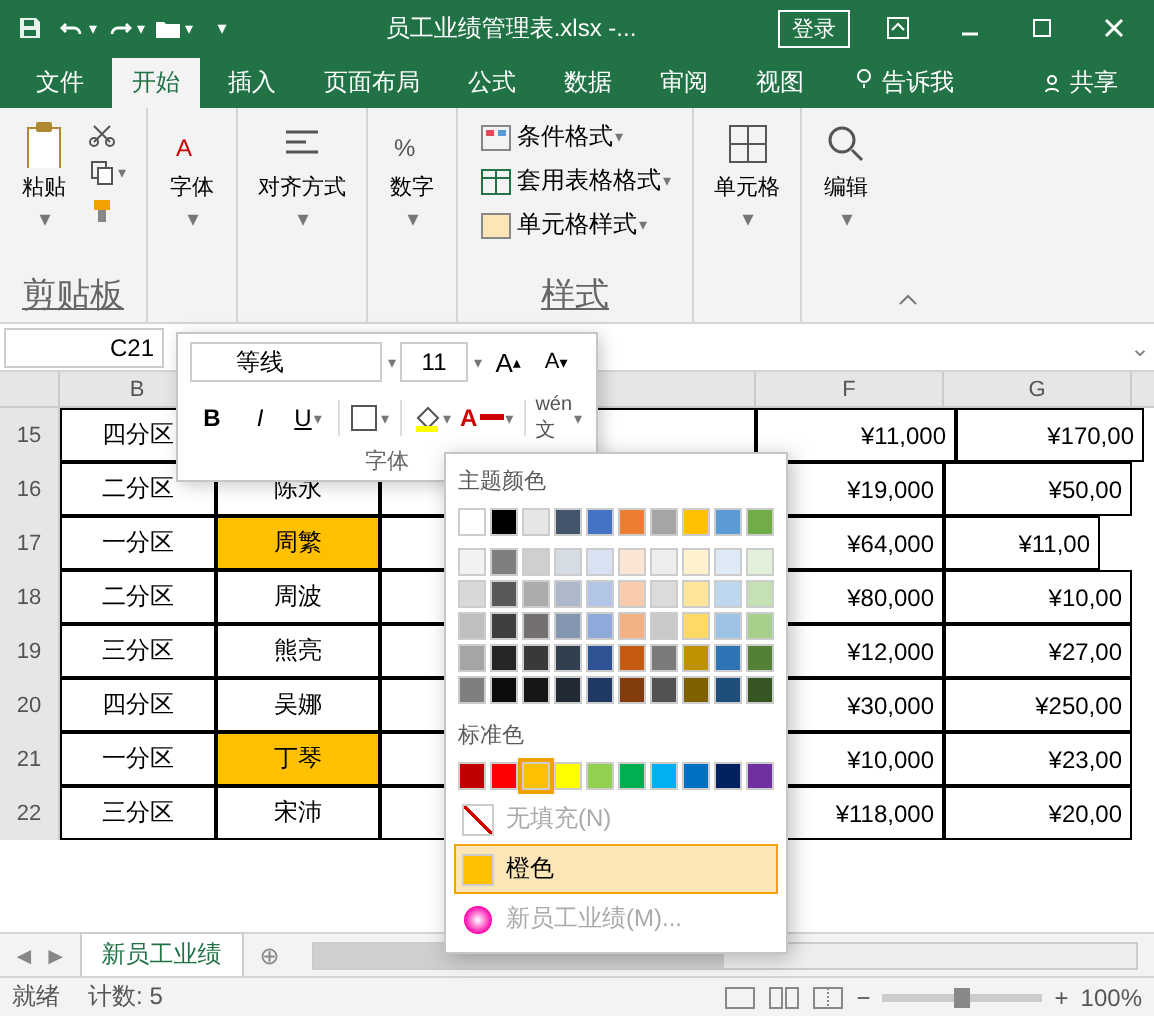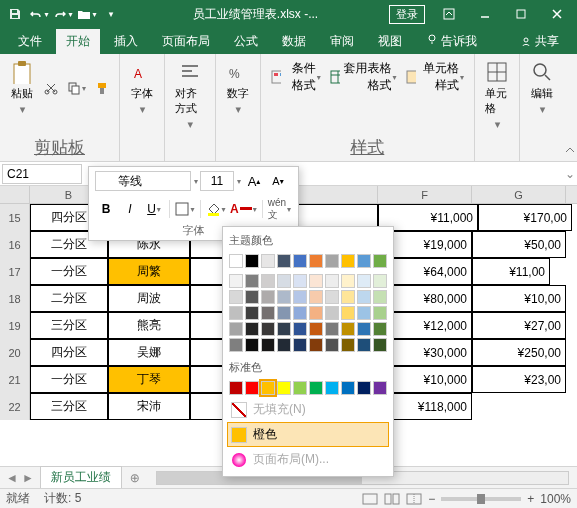--- a/index.html
+++ b/index.html
@@ -16,21 +16,21 @@
 .tab.active{background:#f3f3f3;color:#217346;}
 .ribbon{background:#f3f3f3;border-bottom:1px solid #d4d4d4;height:108px;display:flex;}
 .rgroup{border-right:1px solid #d4d4d4;padding:4px 6px 2px;display:flex;flex-direction:column;align-items:center;justify-content:space-between;}
 .rgroup .lbl{font-size:17px;color:#666;margin-top:auto;text-decoration:underline;}
 .bigbtn{display:flex;flex-direction:column;align-items:center;padding:2px 4px;}
 .bigbtn .ic{width:24px;height:24px;}
 .bigbtn span{font-size:11px;margin-top:2px;}
 .smallbtn{font-size:11px;padding:2px 4px;display:flex;align-items:center;}
 .collapse{width:18px;display:flex;align-items:flex-end;justify-content:center;padding-bottom:4px;}
 .namebox-row{height:24px;display:flex;border-bottom:1px solid #d4d4d4;align-items:center;}
-.namebox{width:80px;border:1px solid #ccc;padding:2px 4px;margin:1px 2px;}
+.namebox{width:80px;border:1px solid #ccc;padding:2px 4px;margin:1px 2px;text-align:right;}
 .floatbar{position:absolute;left:88px;top:166px;background:#fff;border:1px solid #c6c6c6;box-shadow:2px 2px 8px rgba(0,0,0,.2);z-index:10;}
 .fb-row{display:flex;align-items:center;padding:3px 6px;gap:2px;}
 .fb-btn{min-width:22px;height:22px;display:flex;align-items:center;justify-content:center;border:1px solid transparent;}
 .fb-sep{width:1px;height:18px;background:#ddd;margin:0 2px;}
 .fb-lbl{text-align:center;font-size:11px;color:#666;padding-bottom:2px;}
 .colorpop{position:absolute;left:222px;top:226px;background:#fff;border:1px solid #c6c6c6;box-shadow:2px 2px 10px rgba(0,0,0,.25);z-index:20;width:172px;padding:4px;}
 .cp-title{font-size:11px;color:#5a5a5a;padding:2px 2px 4px;}
 .cp-grid{display:grid;grid-template-columns:repeat(10,14px);gap:2px;padding:2px;}
 .sw{width:14px;height:14px;border:1px solid #ccc;}
 .sw.sel{outline:2px solid #f2a100;}
@@ -49,21 +49,21 @@
 .sheetbar{position:absolute;bottom:20px;left:0;right:0;height:22px;background:#f3f3f3;border-top:1px solid #d4d4d4;display:flex;align-items:center;}
 .sheetnav{display:flex;gap:4px;padding:0 6px;}
 .sheettab{padding:2px 10px;border:1px solid #ccc;border-bottom:2px solid #217346;background:#fff;color:#217346;}
 .hscroll{flex:1;margin:0 8px;height:14px;background:#eee;border:1px solid #ccc;position:relative;}
 .hscroll .thumb{position:absolute;left:0;top:0;bottom:0;width:50%;background:#cfcfcf;}
 .statusbar{position:absolute;bottom:0;left:0;right:0;height:20px;background:#f3f3f3;border-top:1px solid #d4d4d4;display:flex;align-items:center;padding:0 6px;font-size:11px;color:#555;gap:14px;}
 .zoom{margin-left:auto;display:flex;align-items:center;gap:6px;}
 .slider{width:80px;height:4px;background:#ccc;position:relative;}
 .slider .th{position:absolute;left:50%;top:-3px;width:8px;height:10px;background:#888;transform:translateX(-50%);}
 svg{display:block;}
-.vstack{display:flex;flex-direction:row;gap:1px;text-align:right;}
+.vstack{display:flex;flex-direction:column;gap:1px;}
 .fontbox{width:96px;border:1px solid #ccc;padding:2px 22px;}
 .sizebox{width:34px;border:1px solid #ccc;padding:2px 4px;text-align:center;}
 .dd{font-size:8px;color:#777;margin-left:1px;}
 </style>
 </head>
 <body>
 
 <div class="titlebar">
   <div class="qat">
     <div class="ic">
@@ -347,20 +347,21 @@
         <div class="cell r" style="width:94px">¥10,000</div>
         <div class="cell r" style="width:94px">¥23,00</div>
       </div>
       <div class="rowdiv">
         <div class="rh" style="width:30px">22</div>
         <div class="cell c" style="width:78px">三分区</div>
         <div class="cell c " style="width:82px">宋沛</div>
         <div class="cell r" style="width:94px">¥355,900</div>
         <div class="cell r" style="width:94px">¥209,000</div>
         <div class="cell r" style="width:94px">¥118,000</div>
+        <div class="cell r" style="width:94px">¥20,00</div>
       </div>
     </div>
 </div>
 
 <div class="floatbar">
   <div class="fb-row">
     <input class="fontbox" value="等线" style="">
     <span class="dd">▾</span>
     <input class="sizebox" value="11" style="">
     <span class="dd">▾</span>
@@ -507,21 +508,21 @@
   <div class="cp-item">
     <svg class="cp-ic" width="16" height="16">
         <circle cx="8" cy="8" r="7" fill="url(#g)"></circle>
         <defs>
           <radialGradient id="g">
             <stop offset="0" stop-color="#fff"></stop>
             <stop offset="1" stop-color="#f0a"></stop>
           </radialGradient>
         </defs>
       </svg>
-    <span style="color:#aaa">页面布局(M)...</span>
+    <span style="color:#aaa">新员工业绩(M)...</span>
   </div>
 </div>
 
 <div class="sheetbar">
   <div class="sheetnav">
     <span style="color:#888">◄</span>
     <span style="color:#888">►</span>
   </div>
   <div class="sheettab">新员工业绩</div>
   <div style="padding:0 8px;color:#888">⊕</div>

